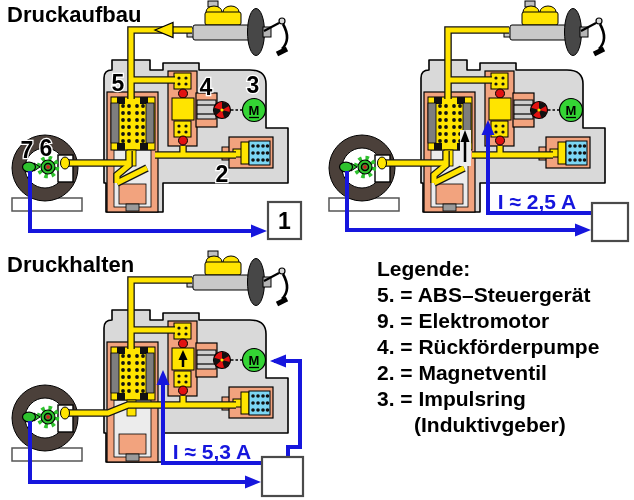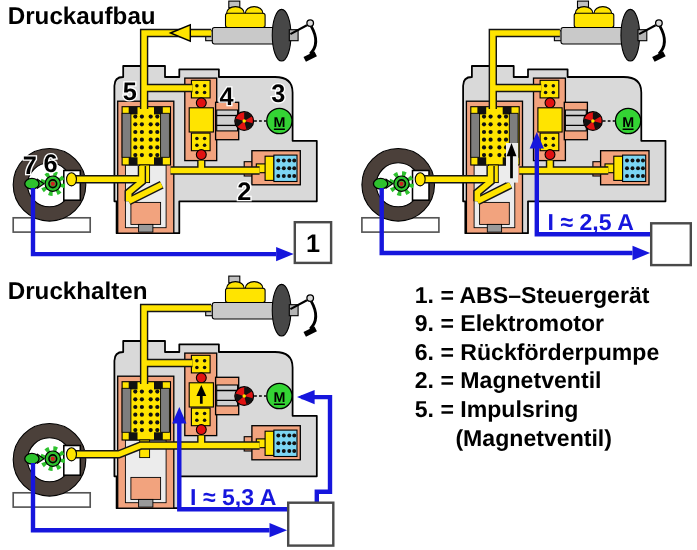--- a/index.html
+++ b/index.html
@@ -286,21 +286,22 @@
       <g>
         <path class="wire" d="M30,171 V232 H245"></path>
         <polygon class="warrow" points="261,232 245,225.5 245,238.5"></polygon>
       </g>
       <rect class="ecu" x="262" y="207" width="41" height="39"></rect>
       <text class="amp" x="212" y="209">I ≈ 5,3 A</text>
     </svg>
   </section>
 
   <section class="legend">
-    <div>1. = ABS–Steuergerät</div>
+    <div>Legende:</div>
+    <div>5. = ABS–Steuergerät</div>
     <div>9. = Elektromotor</div>
-    <div>6. = Rückförderpumpe</div>
+    <div>4. = Rückförderpumpe</div>
     <div>2. = Magnetventil</div>
-    <div>5. = Impulsring</div>
-    <div class="indent">(Magnetventil)</div>
+    <div>3. = Impulsring</div>
+    <div class="indent">(Induktivgeber)</div>
   </section>
 
 </div>
 
 </body></html>

